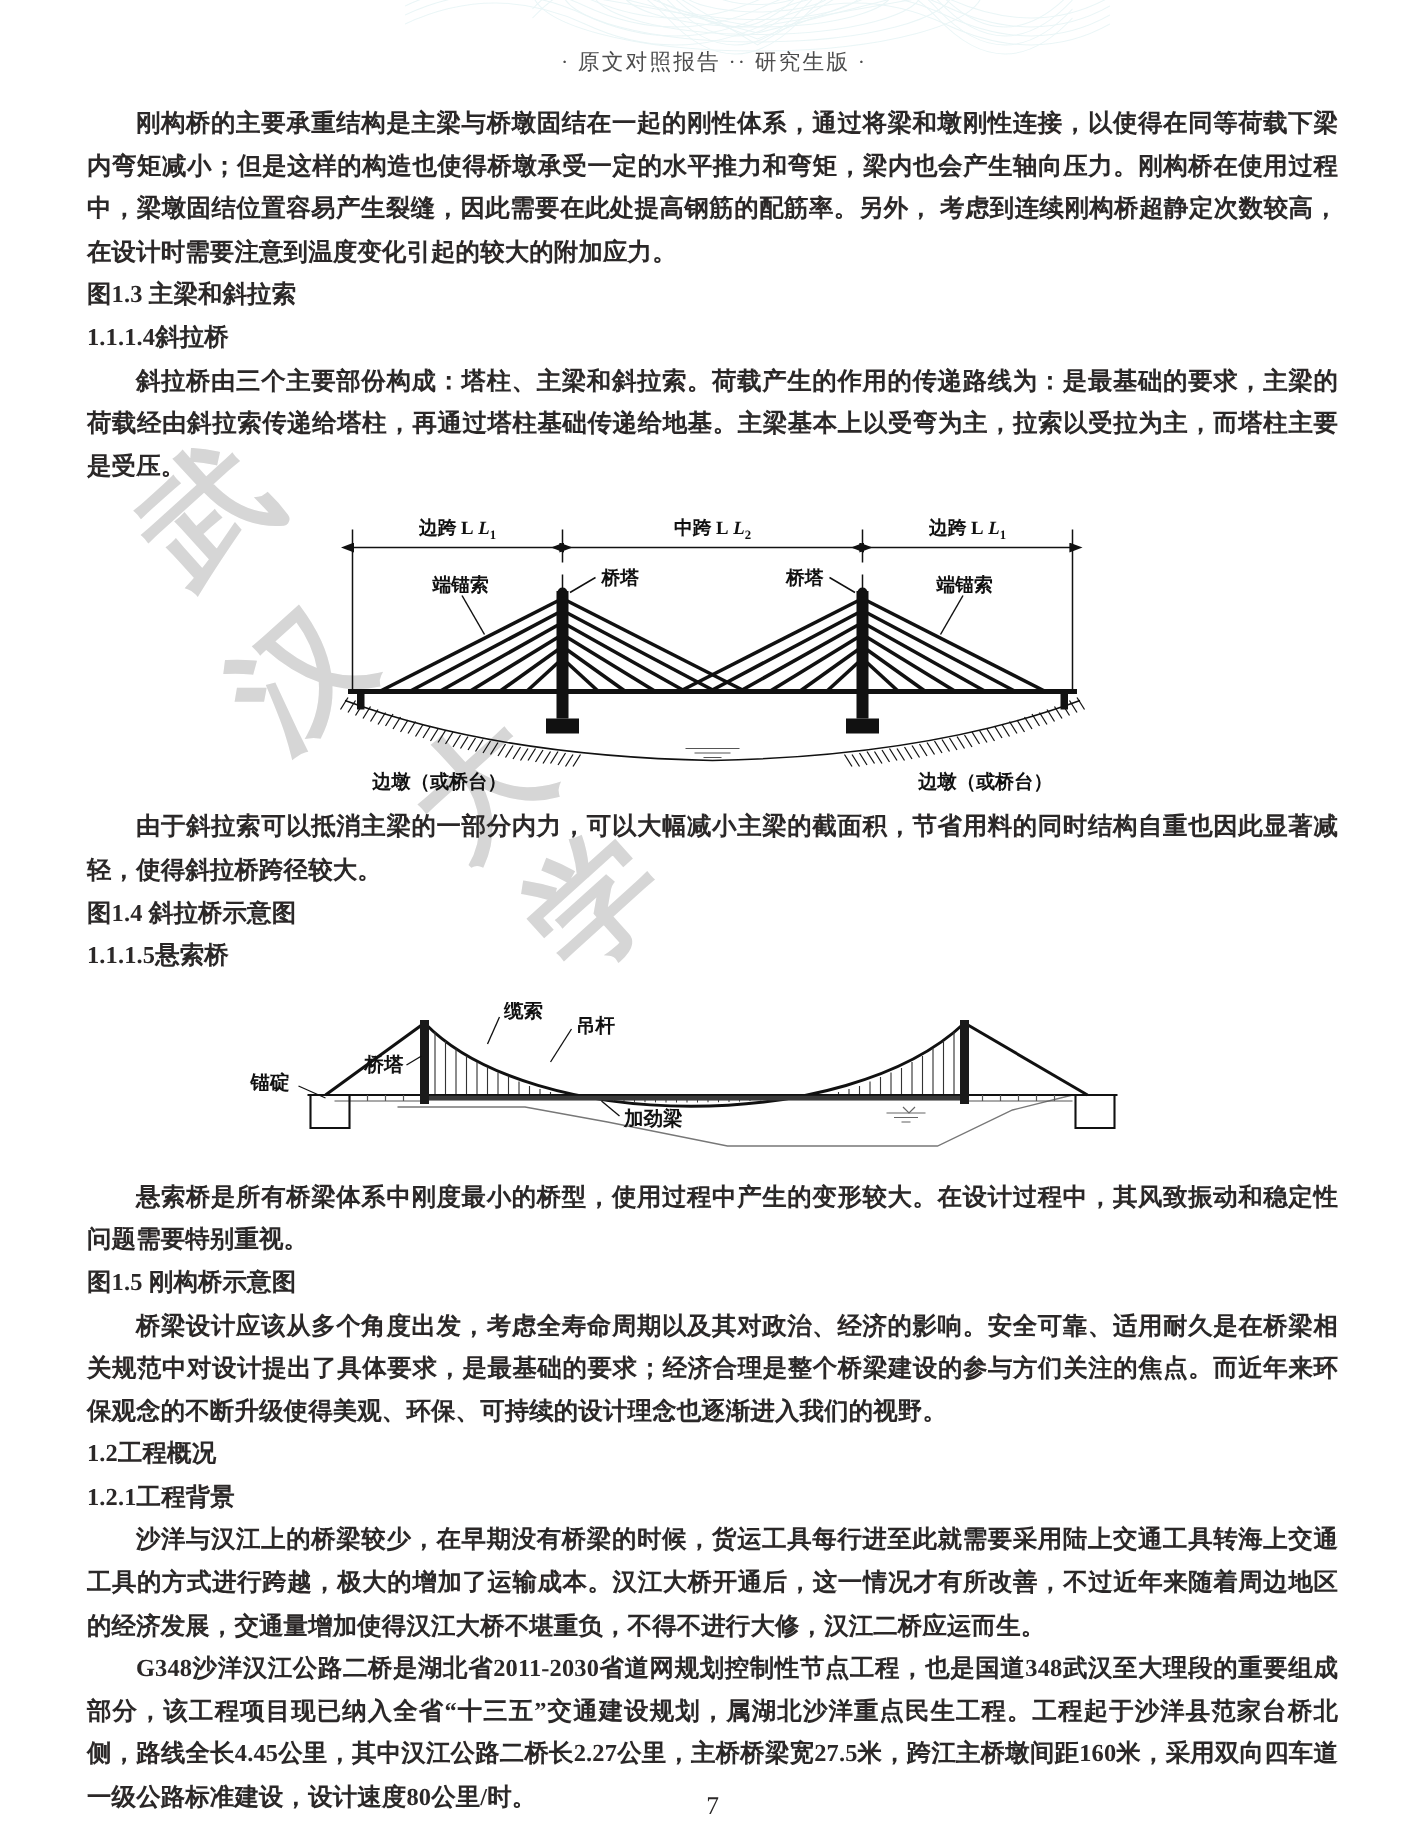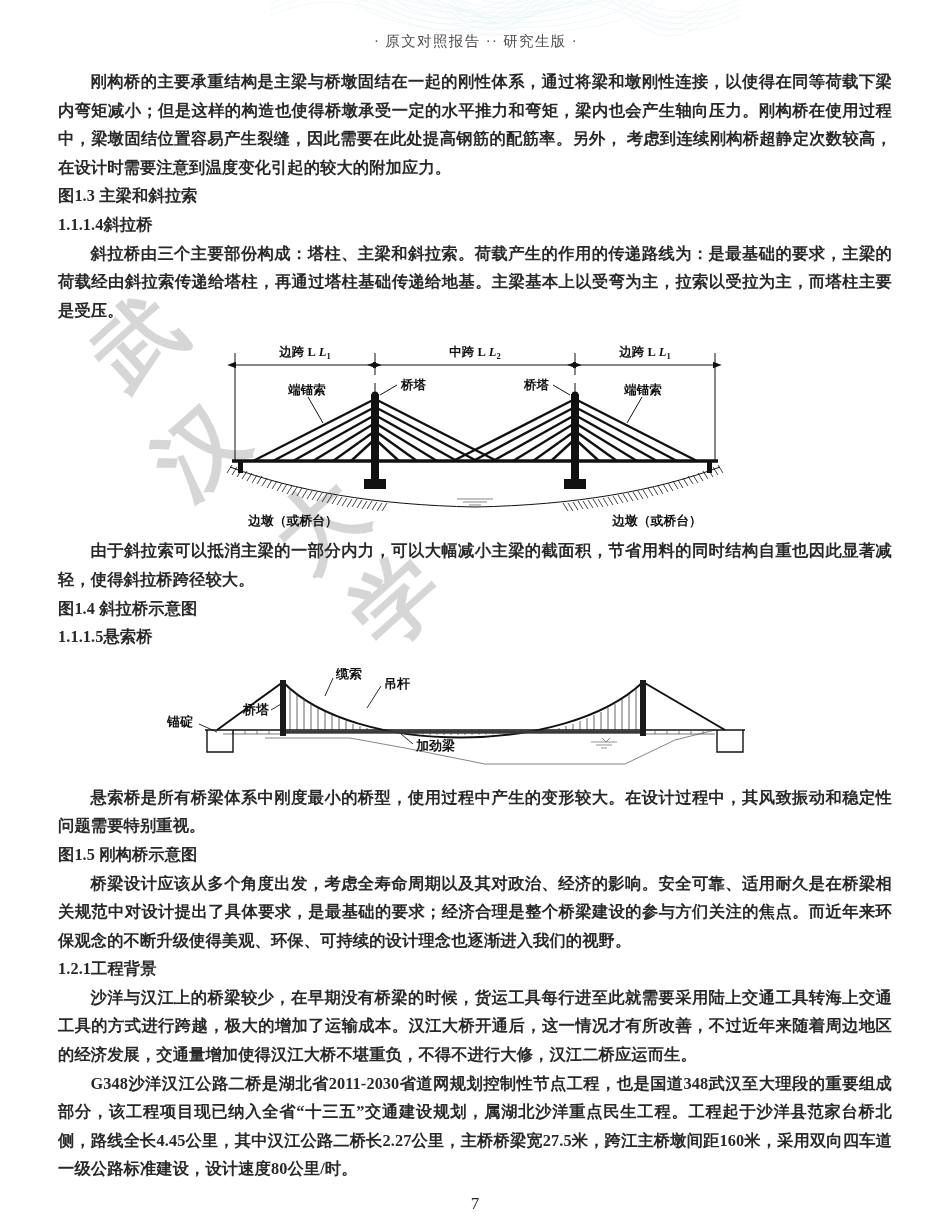--- a/index.html
+++ b/index.html
@@ -445,19 +445,20 @@
       <text x="114" y="46" text-anchor="end" font-family="'Liberation Serif',serif" font-size="13" font-weight="700" fill="#111">桥塔</text>
       <text x="181" y="10" font-family="'Liberation Serif',serif" font-size="13" font-weight="700" fill="#111">缆索</text>
       <text x="229" y="20" font-family="'Liberation Serif',serif" font-size="13" font-weight="700" fill="#111">吊杆</text>
       <text x="261" y="82" font-family="'Liberation Serif',serif" font-size="13" font-weight="700" fill="#111">加劲梁</text>
     </svg>
   </div>
 
   <p class="para">悬索桥是所有桥梁体系中刚度最小的桥型，使用过程中产生的变形较大。在设计过程中，其风致振动和稳定性问题需要特别重视。</p>
   <p class="heading">图1.5 刚构桥示意图</p>
   <p class="para">桥梁设计应该从多个角度出发，考虑全寿命周期以及其对政治、经济的影响。安全可靠、适用耐久是在桥梁相关规范中对设计提出了具体要求，是最基础的要求；经济合理是整个桥梁建设的参与方们关注的焦点。而近年来环保观念的不断升级使得美观、环保、可持续的设计理念也逐渐进入我们的视野。</p>
+  <p class="heading">1.2工程概况</p>
   <p class="heading">1.2.1工程背景</p>
   <p class="para">沙洋与汉江上的桥梁较少，在早期没有桥梁的时候，货运工具每行进至此就需要采用陆上交通工具转海上交通工具的方式进行跨越，极大的增加了运输成本。汉江大桥开通后，这一情况才有所改善，不过近年来随着周边地区的经济发展，交通量增加使得汉江大桥不堪重负，不得不进行大修，汉江二桥应运而生。</p>
   <p class="para">G348沙洋汉江公路二桥是湖北省2011-2030省道网规划控制性节点工程，也是国道348武汉至大理段的重要组成部分，该工程项目现已纳入全省“十三五”交通建设规划，属湖北沙洋重点民生工程。工程起于沙洋县范家台桥北侧，路线全长4.45公里，其中汉江公路二桥长2.27公里，主桥桥梁宽27.5米，跨江主桥墩间距160米，采用双向四车道一级公路标准建设，设计速度80公里/时。</p>
 
 </div>
 
 <div id="page-number">7</div>
 
 </body></html>

